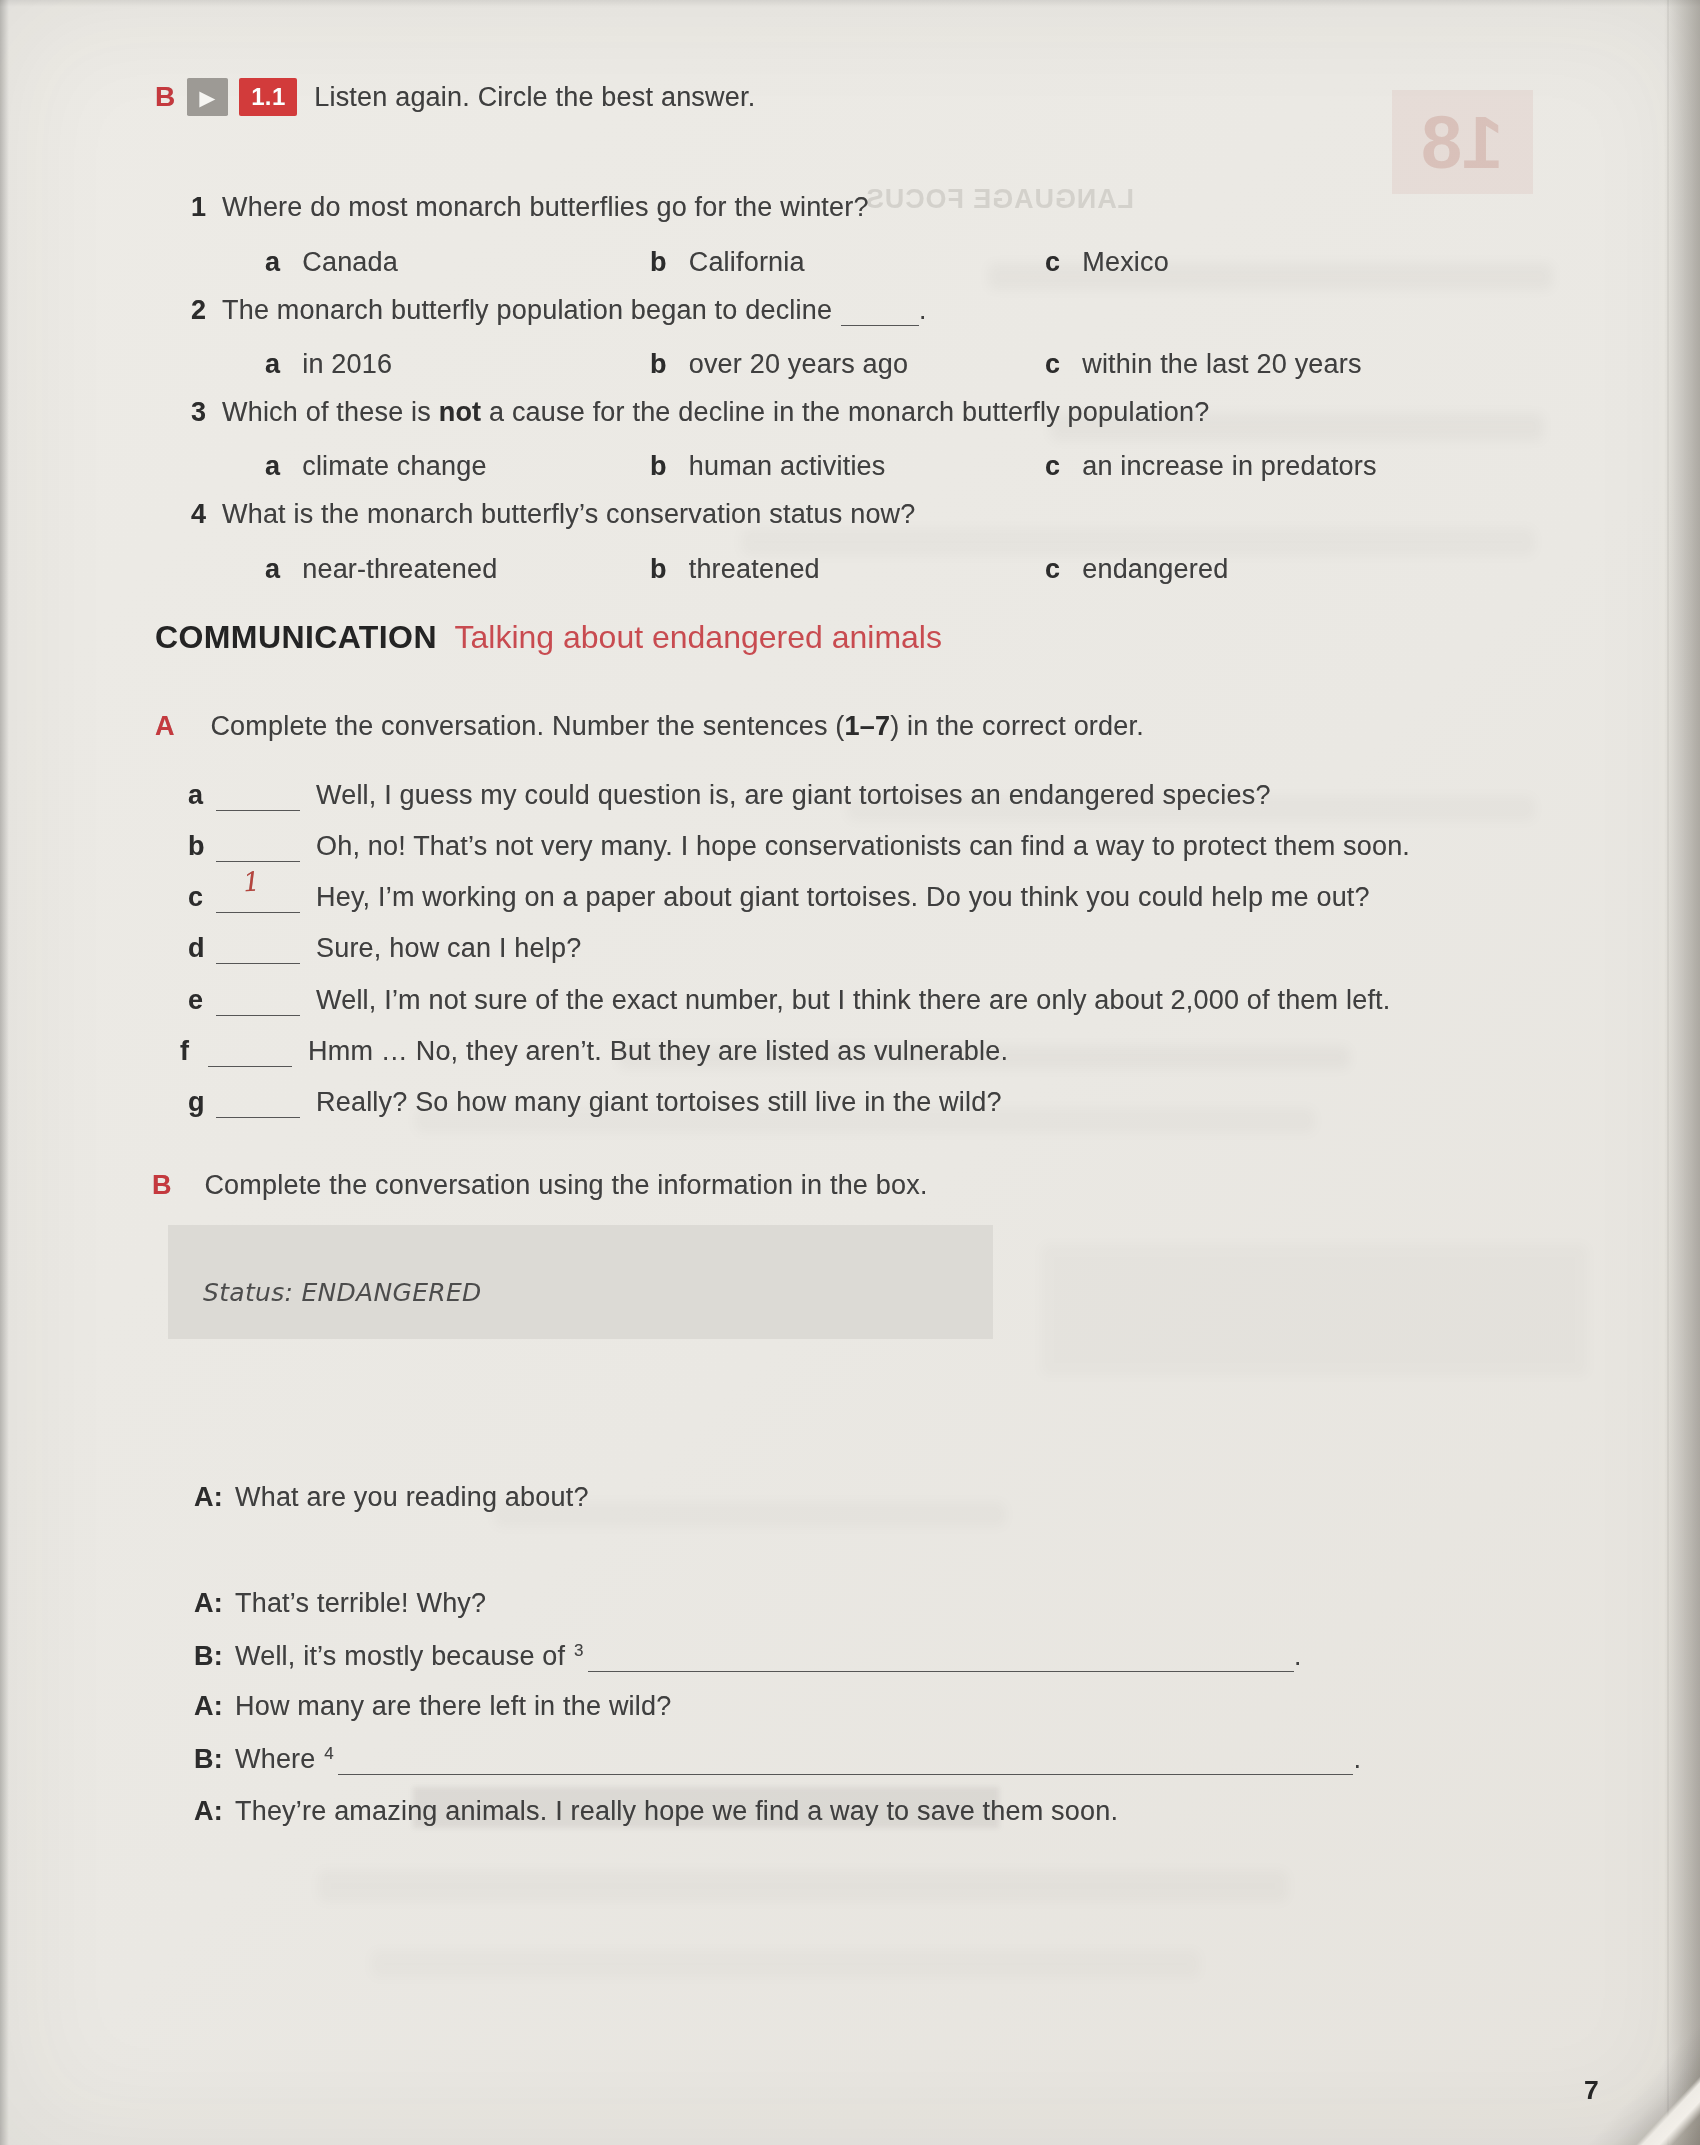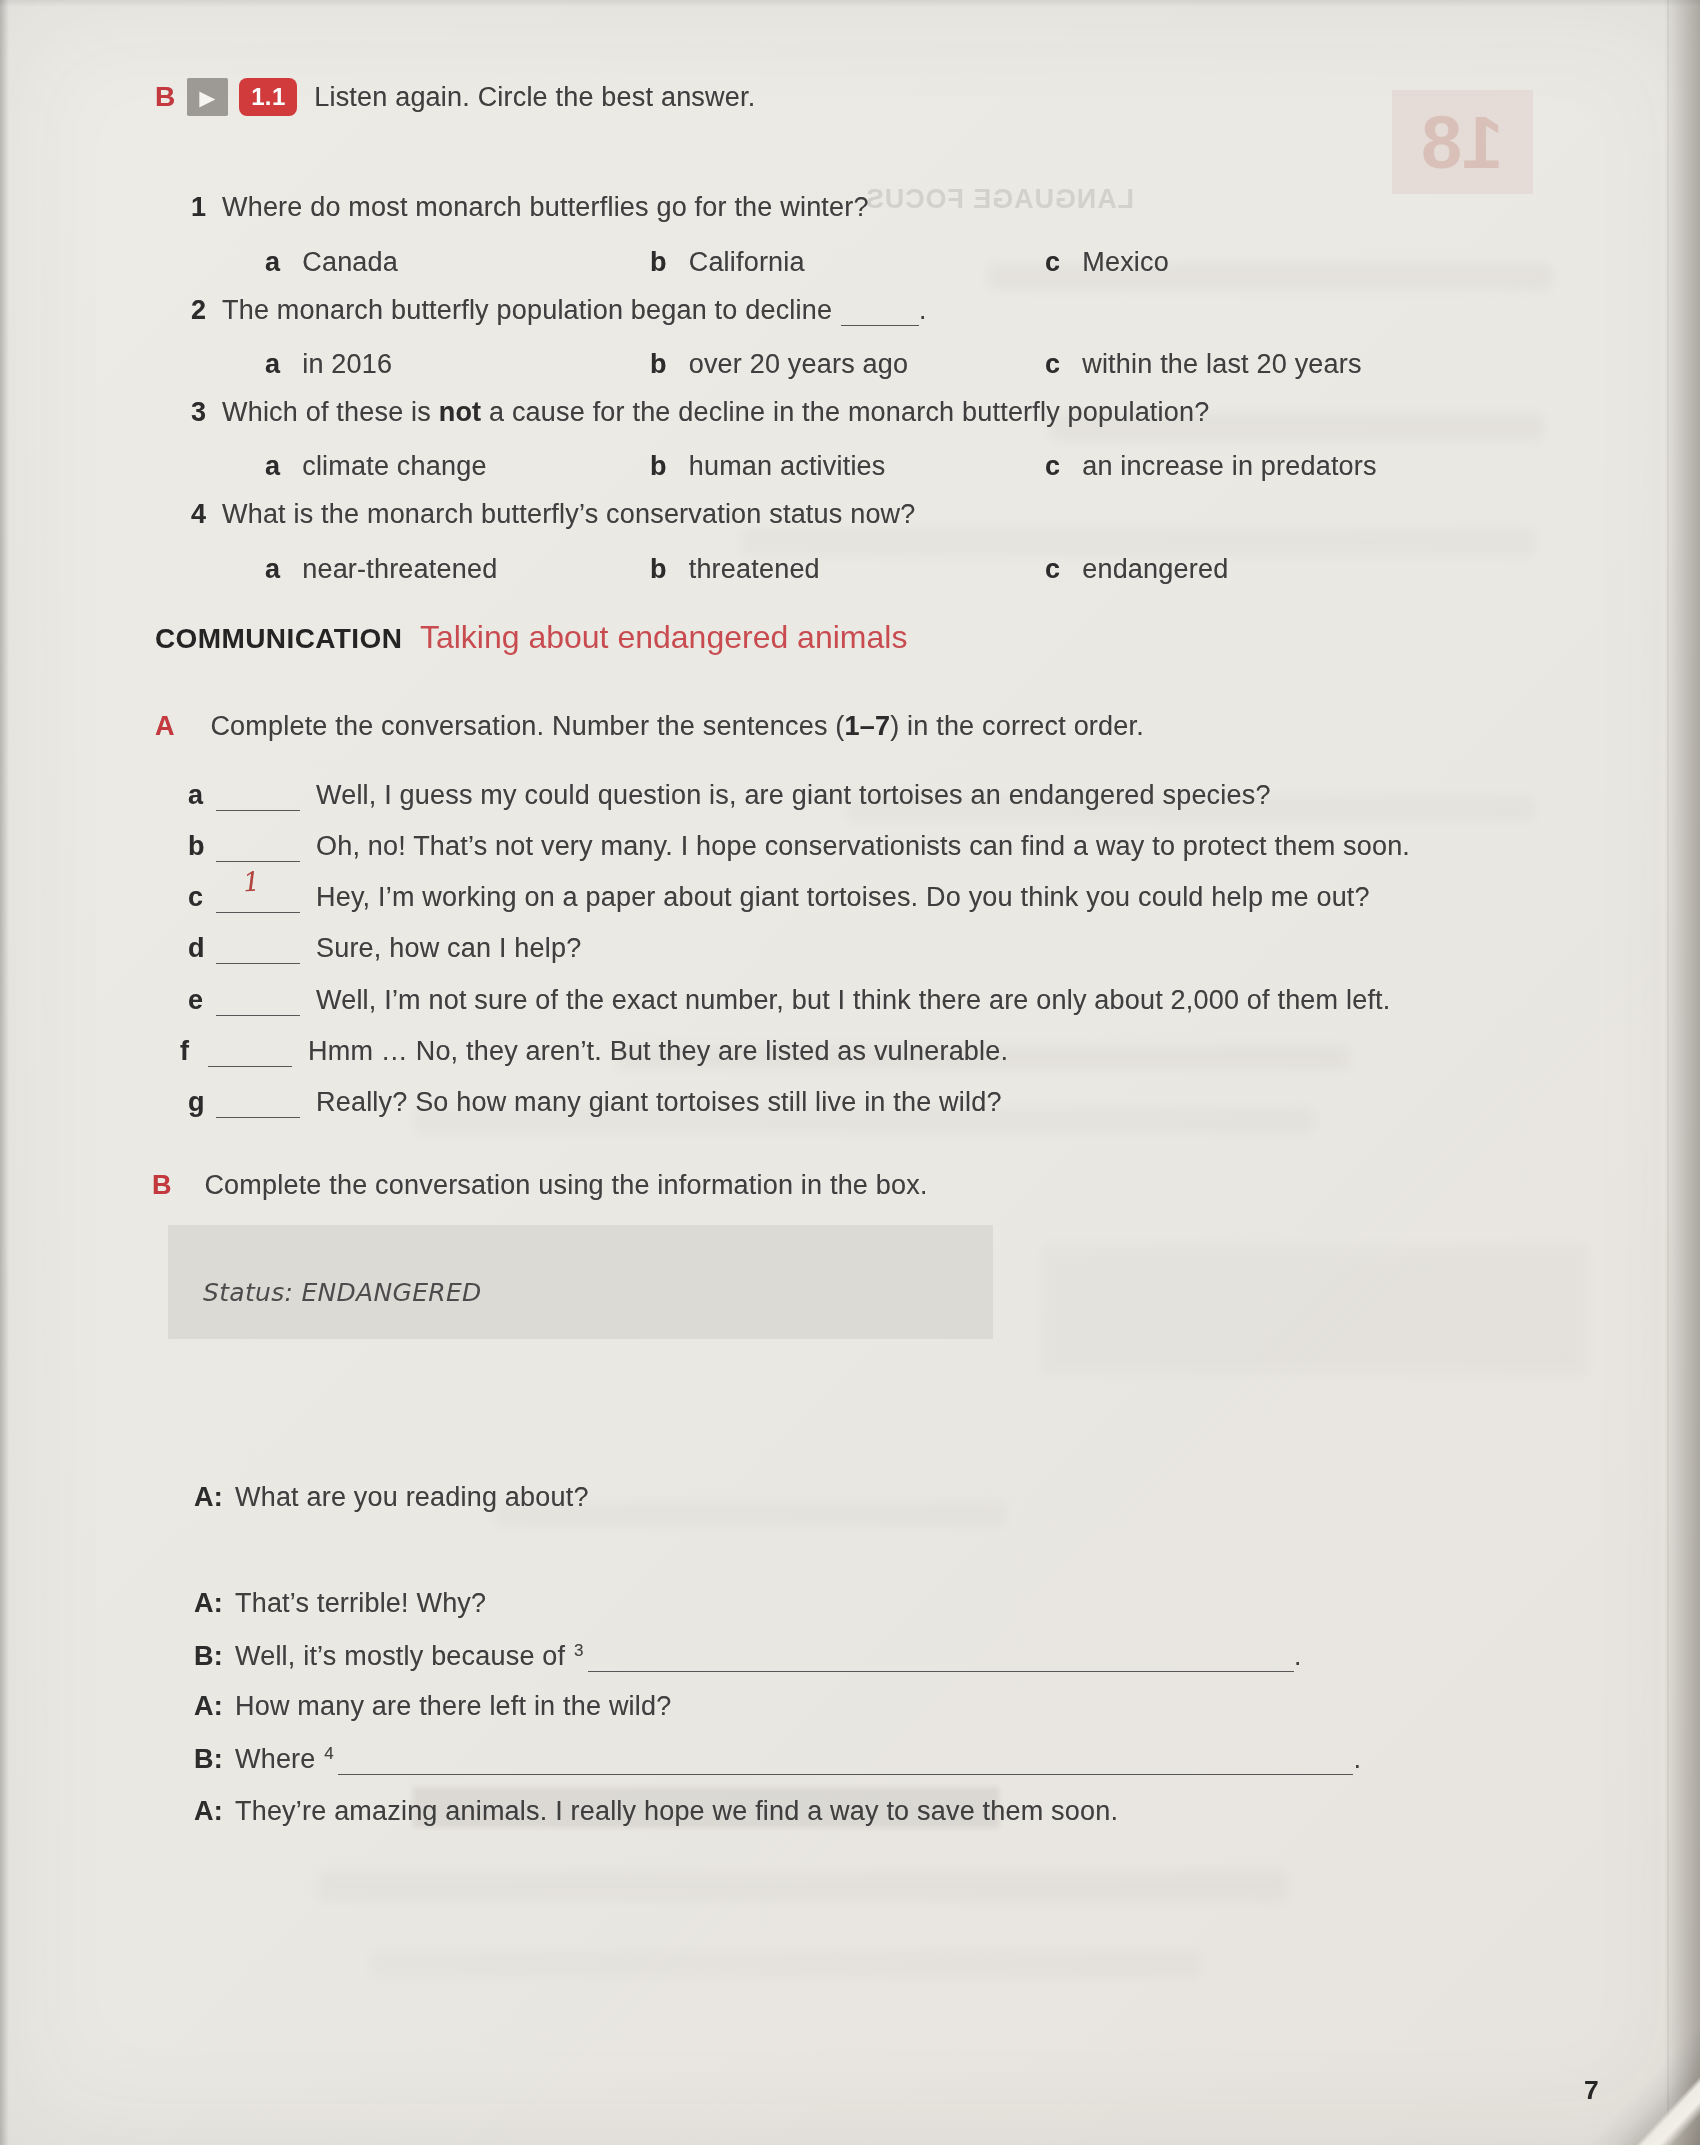--- a/index.html
+++ b/index.html
@@ -18,24 +18,24 @@
   .qnum{position:absolute;left:191px;top:0;font-weight:bold;color:#2c2c2c;}
   .qtext{position:absolute;left:222px;top:0;}
   .opt{position:absolute;top:5px;margin-left:32px;}
   .col-a{left:233px;} .col-b{left:618px;} .col-c{left:1013px;}
   .optletter{font-weight:bold;color:#2c2c2c;margin-right:22px;}
   .blank{display:inline-block;border-bottom:1.8px solid #565656;height:3.5px;vertical-align:-7px;}
   .sup{font-size:17px;vertical-align:8.8px;margin:0 4.4px 0 8.8px;color:#444;}
   .header-flex{display:flex;align-items:center;gap:11.5px;}
   .playbox{width:41px;height:38px;background:#9d9a95;border-radius:1.8px;display:flex;align-items:center;justify-content:center;}
   .playglyph{color:#f6f5f2;font-size:21px;line-height:1;}
-  .trackbox{width:58px;height:38px;background:#d23b3b;border-radius:8px;display:flex;align-items:center;justify-content:center;}
+  .trackbox{width:58px;height:38px;background:#d23b3b;border-radius:2px;display:flex;align-items:center;justify-content:center;}
   .tracktext{color:#fff;font-weight:bold;font-size:24px;letter-spacing:0.4px;}
   .section-letter{font-size:28px;font-weight:bold;color:#c5393e;}
-  .comm-title{font-size:28px;font-weight:800;color:#242424;letter-spacing:0.4px;}
+  .comm-title{font-size:32px;font-weight:800;color:#242424;letter-spacing:0.4px;}
   .comm-subtitle{font-size:32px;font-weight:400;color:#c84b50;margin-left:17.6px;}
   .item-letter{display:inline-block;width:28px;font-weight:bold;color:#2c2c2c;}
   .item-blank{width:84px;}
   .item-text{margin-left:16px;}
   .hand-answer{position:absolute;left:55px;top:-16px;font-family:"DejaVu Serif",serif;font-style:italic;font-size:26.5px;color:#b6453e;transform:rotate(-4deg);}
   .speaker{display:inline-block;width:41px;font-weight:bold;color:#2c2c2c;}
   .infobox{
     position:absolute;left:168px;top:1225px;width:825px;box-sizing:border-box;
     background:#dcdad5;padding:30px 35px 32px 35px;
   }

